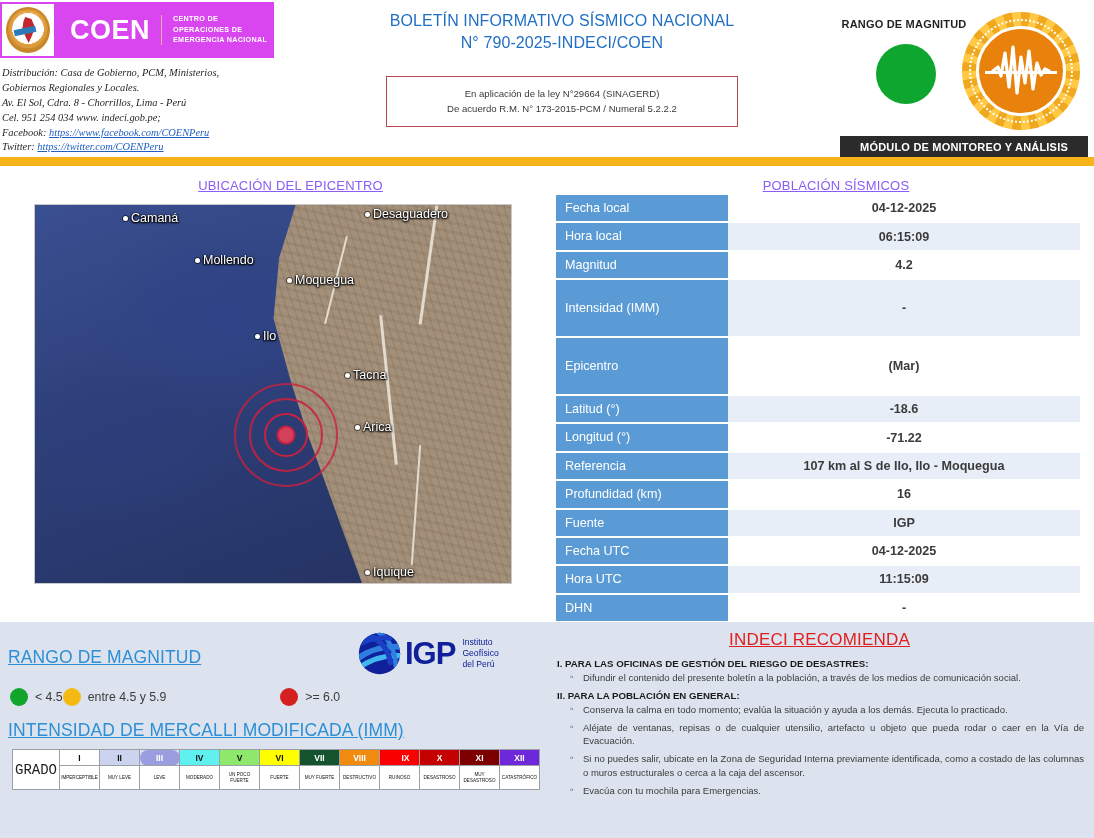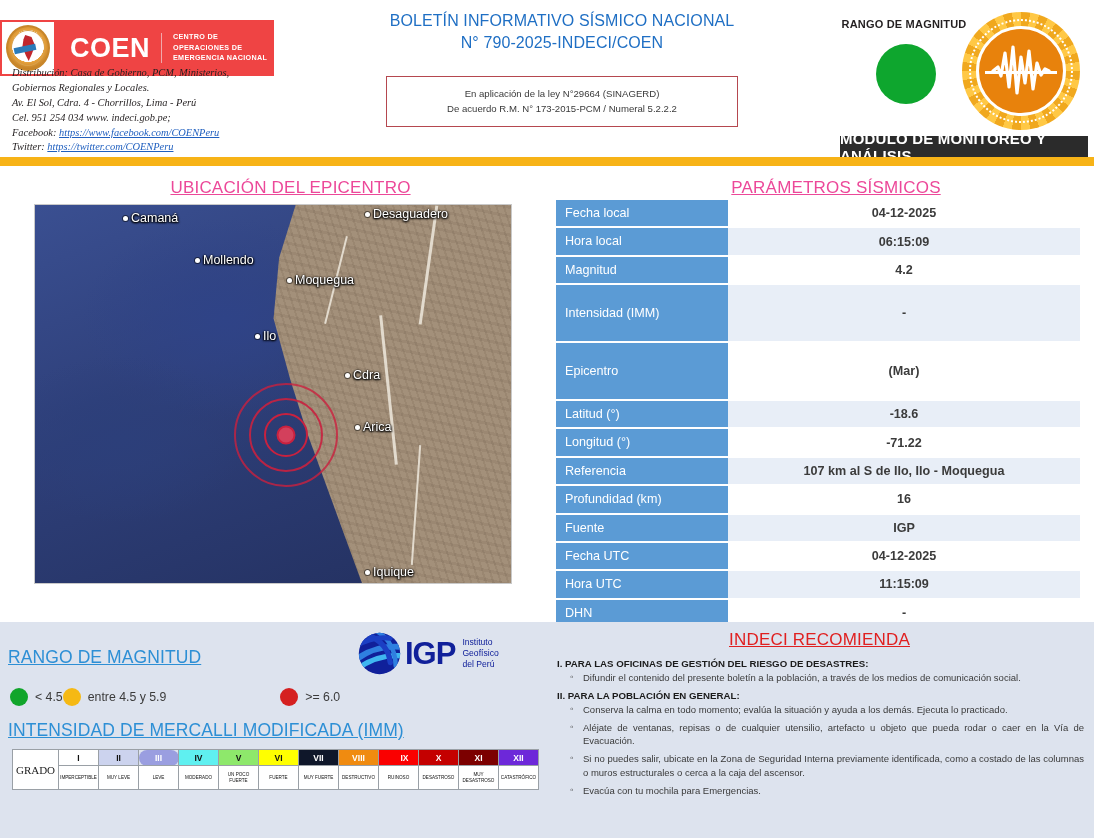--- a/index.html
+++ b/index.html
@@ -8,23 +8,23 @@
     background: #ffffff;
     font-family: "Liberation Sans", sans-serif;
     overflow: hidden;
   }
   .page { position: relative; width: 1094px; height: 838px; background: #fff; }
 
   
   .header { position: relative; height: 156px; background: #fff; }
 
   .coen-band {
-    position: absolute; left: 0; top: 20px;
+    position: absolute; left: 0; top: 2px;
     width: 274px; height: 56px;
-    background: #ef4444;
+    background: #d946ef;
     display: flex; align-items: center;
   }
   .coen-logo-box {
     width: 52px; height: 52px; margin-left: 2px;
     background: #fff;
     display: flex; align-items: center; justify-content: center;
   }
   .coen-seal {
     width: 44px; height: 46px; border-radius: 50%;
     background: radial-gradient(circle at 50% 45%, #ffffff 0%, #ffffff 52%, #e8a33d 53%, #c8862a 72%, #b8761f 100%);
@@ -48,21 +48,21 @@
     background:#2b7bb9; transform: rotate(-12deg); z-index:3;
   }
   .coen-word {
     color:#fff; font-weight:bold; font-size:27px; letter-spacing:0.5px;
     margin-left:16px;
   }
   .coen-div { width:1px; height:30px; background:#f0a8ab; margin:0 11px; }
   .coen-sub { color:#fff; font-size:7.2px; line-height:1.45; letter-spacing:0.3px; font-weight:bold; }
 
   .distrib {
-    position:absolute; left:12px; top:66px; width:300px;
+    position:absolute; left:2px; top:66px; width:300px;
     font-family:"Liberation Serif", serif;
     font-style: italic; font-size:10.4px; line-height:1.43; color:#231f20;
   }
   .distrib .lnk { color:#1f5fbf; text-decoration: underline; }
 
   .title-block {
     position:absolute; left:292px; top:10px; width:540px; text-align:center;
   }
   .title-main {
     color:#1f6fc4; font-weight:normal; font-size:16px; line-height:1.38;
@@ -96,32 +96,32 @@
     width:90px; height:90px; border-radius:50%;
     background:#e8820c; border:3px solid #fff;
     display:flex; align-items:center; justify-content:center;
     position:relative; overflow:hidden;
   }
   .wave-line { position:absolute; left:6px; right:6px; top:50%; height:2.5px; background:#fff; }
   .wave-svg { position:relative; z-index:2; }
 
   .modulo-bar {
     position:absolute; left:840px; top:136px; width:248px; height:21px;
-    background:#2b2b2b; color:#fff; font-size:15px; font-weight:bold;
+    background:#2b2b2b; color:#fff; font-size:11px; font-weight:bold;
     display:flex; align-items:center; justify-content:center; letter-spacing:0.2px;
   }
   .yellow-rule {
     position:absolute; left:0; top:157px; width:1094px; height:9px; background:#f7b317;
   }
 
   
   .mid { position:absolute; left:0; top:166px; width:1094px; height:450px; background:#fff; }
 
   .sec-title {
-    text-align:center; color:#ec4899; font-size:17px;
+    text-align:center; color:#8b5cf6; font-size:13px;
     text-decoration: underline; padding-top:12px; letter-spacing:0.2px;margin-left:36px;
   }
 
   .map-wrap {
     position:absolute; left:34px; top:38px; width:478px; height:380px;
     overflow:hidden; border:1px solid #c9c9c9;
   }
   .map-img { position:absolute; inset:0; }
   .ocean {
     position:absolute; inset:0;
@@ -202,21 +202,21 @@
 
   .igp { position:absolute; left:357px; top:631px; display:flex; align-items:center; gap:3px; }
   .igp-mark { width:45px; height:45px; }
   .igp-word { font-size:31px; font-weight:bold; color:#10209a; letter-spacing:-1px; }
   .igp-tag { font-size:8.6px; color:#10209a; line-height:1.28; margin-left:4px; }
 
   .imm { position:absolute; left:12px; top:127px; }
   table.immt { border-collapse:collapse; }
   table.immt td { border:1px solid #9aa0a6; text-align:center; }
   td.grado {
-    width:46px; font-family:Liberation Serif, serif; font-size:11px;
+    width:46px; font-family:Liberation Mono, monospace; font-size:14px;
     color:#222; padding:3px 2px; background:#fff;
   }
   td.rn { height:16px; font-size:8.5px; font-weight:bold; color:#111; padding:1px 0; }
   td.dn { height:24px; font-size:4.6px; color:#111; padding:1px 1px; line-height:1.18; background:#fff; width:40px; }
 
   .indeci-title {
     position:absolute; left:0; top:8px; width:549px; text-align:center;
     color:#e02020; font-size:17px; text-decoration:underline; letter-spacing:0.2px;
   }
   .rec { position:absolute; left:12px; top:36px; width:527px; }
@@ -249,21 +249,21 @@
       <div class="coen-sub">
         <div>CENTRO DE</div>
         <div>OPERACIONES DE</div>
         <div>EMERGENCIA NACIONAL</div>
       </div>
     </div>
 
     <div class="distrib">
       <div>Distribución: Casa de Gobierno, PCM, Ministerios,</div>
       <div>Gobiernos Regionales y Locales.</div>
-      <div>Av. El Sol, Cdra. 4 - Chorrillos, Lima - Perú</div>
+      <div>Av. El Sol, Cdra. 8 - Chorrillos, Lima - Perú</div>
       <div>Cel. 951 254 034 www. indeci.gob.pe;</div>
       <div>
         <span>Facebook:</span>
         <span class="lnk">https://www.facebook.com/COENPeru</span>
       </div>
       <div>
         <span>Twitter:</span>
         <span class="lnk">https://twitter.com/COENPeru</span>
       </div>
     </div>
@@ -332,35 +332,35 @@
           <div class="city" style="left: 252px; top: 68px;">
             <span class="dot"></span>
             <span class="nm">Moquegua</span>
           </div>
           <div class="city" style="left: 220px; top: 124px;">
             <span class="dot"></span>
             <span class="nm">Ilo</span>
           </div>
           <div class="city" style="left: 310px; top: 163px;">
             <span class="dot"></span>
-            <span class="nm">Cdra</span>
+            <span class="nm">Tacna</span>
           </div>
           <div class="city" style="left: 320px; top: 215px;">
             <span class="dot"></span>
             <span class="nm">Arica</span>
           </div>
           <div class="city" style="left: 330px; top: 360px;">
             <span class="dot"></span>
             <span class="nm">Iquique</span>
           </div>
         </div>
     </div>
 
     <div class="table-wrap">
-      <div class="sec-title" style="padding-top:0; margin-top:-26px;">PARÁMETROS SÍSMICOS</div>
+      <div class="sec-title" style="padding-top:0; margin-top:-26px;">POBLACIÓN SÍSMICOS</div>
       <table class="params">
         <tbody id="params-body">
             <tr>
               <td class="lab">Fecha local</td>
               <td class="val">04-12-2025</td>
             </tr>
             <tr class="alt">
               <td class="lab">Hora local</td>
               <td class="val">06:15:09</td>
             </tr>
@@ -436,21 +436,21 @@
         <table class="immt">
           <tbody>
             <tr id="imm-roman-row">
               <td class="grado" rowspan="2">GRADO</td>
             <td class="rn" style="background: rgb(255, 255, 255); color: rgb(17, 17, 17);">I</td>
                 <td class="rn" style="background: rgb(204, 211, 238); color: rgb(17, 17, 17);">II</td>
                 <td class="rn" style="background: rgb(154, 158, 224); color: rgb(255, 255, 255); border-radius: 8px;">III</td>
                 <td class="rn" style="background: rgb(95, 240, 240); color: rgb(17, 17, 17);">IV</td>
                 <td class="rn" style="background: rgb(142, 232, 107); color: rgb(17, 17, 17);">V</td>
                 <td class="rn" style="background: rgb(255, 255, 0); color: rgb(17, 17, 17);">VI</td>
-                <td class="rn" style="background: #0f172a; color: rgb(255, 255, 255);">VII</td>
+                <td class="rn" style="background: #14532d; color: rgb(255, 255, 255);">VII</td>
                 <td class="rn" style="background: rgb(240, 139, 16); color: rgb(255, 255, 255);">VIII</td>
                 <td class="rn" style="background: rgb(250, 0, 0); color: rgb(255, 255, 255); padding-left: 12px;">IX</td>
                 <td class="rn" style="background: rgb(196, 0, 0); color: rgb(255, 255, 255);">X</td>
                 <td class="rn" style="background: rgb(124, 0, 0); color: rgb(255, 255, 255);">XI</td>
                 <td class="rn" style="background: #6d28d9; color: rgb(255, 255, 255);">XII</td>
               </tr>
             <tr id="imm-desc-row">
                 <td class="dn">IMPERCEPTIBLE</td>
                 <td class="dn">MUY LEVE</td>
                 <td class="dn">LEVE</td>

